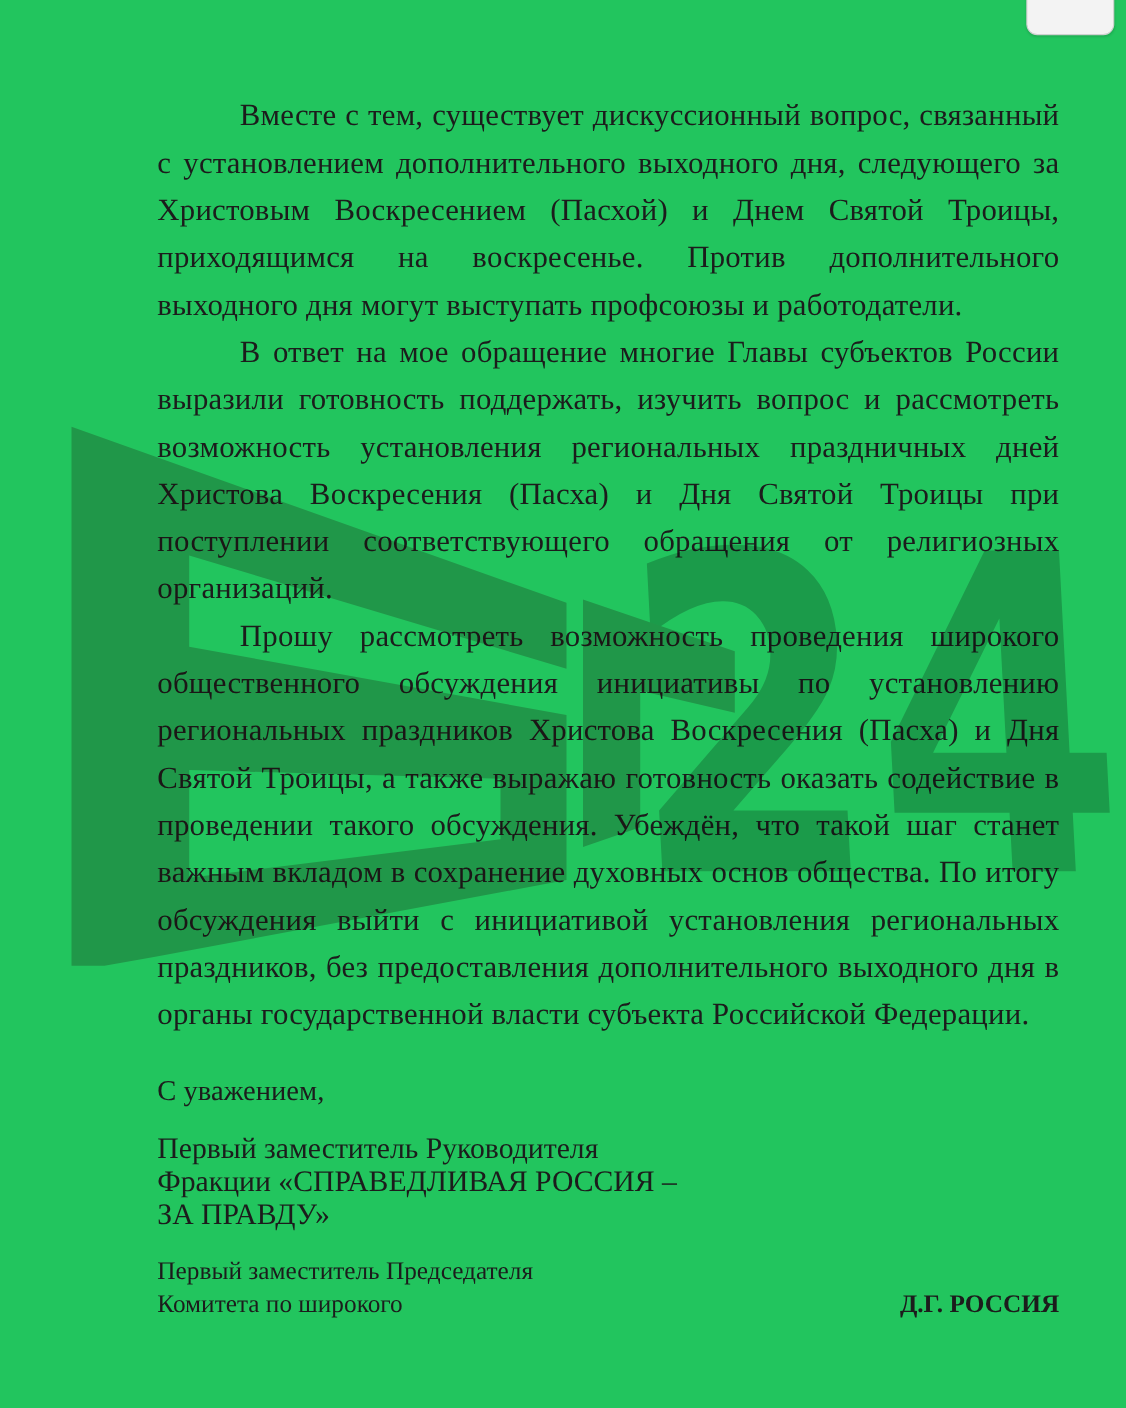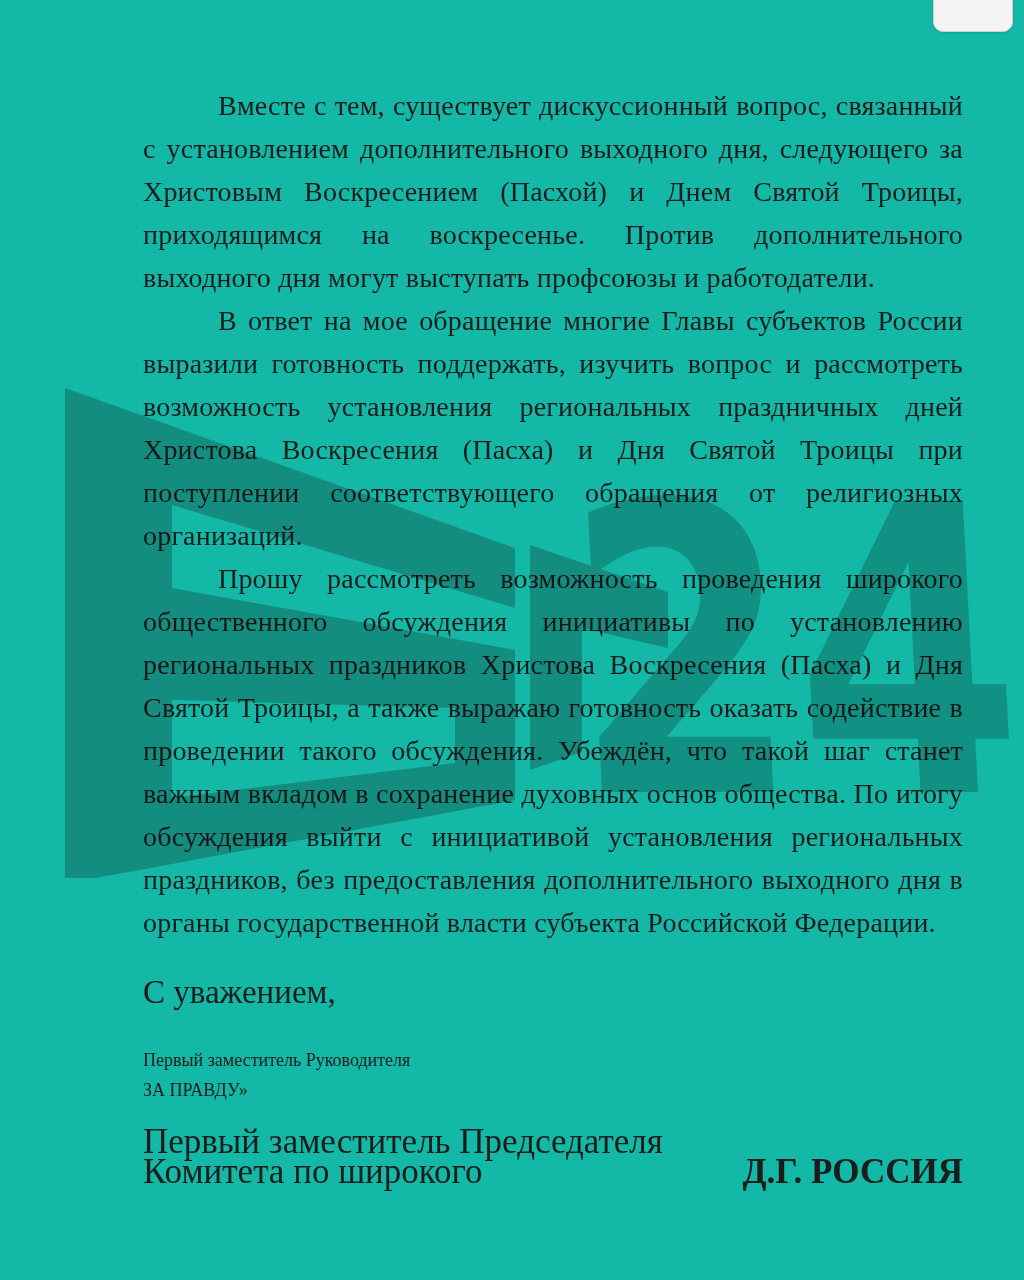--- a/index.html
+++ b/index.html
@@ -1,20 +1,20 @@
 <!DOCTYPE html>
 <html><head>
 <meta charset="utf-8">
 <style>
   html,body { margin:0; padding:0; background:#ffffff; }
   .page {
     position: relative;
     width: 1024px;
     height: 1280px;
-    background: #14b8a6;
+    background: #22c55e;
     overflow: hidden;
     font-family: "Liberation Serif", serif;
     color: #1c1c1c;
   }
   
   .top-button {
     position: absolute;
     left: 933px;
     top: -16px;
     width: 78px;
@@ -35,34 +35,34 @@
   .para {
     margin: 0;
     font-size: 28px;
     line-height: 43px;
     text-align: justify;
     text-indent: 75px;
     letter-spacing: 0.2px;
   }
   .closing {
     margin: 33px 0 0 0;
-    font-size: 33px;
+    font-size: 26px;
     line-height: 30px;
   }
   .sig-block {
-    margin-top: 38px;
-    font-size: 18px;
+    margin-top: 22px;
+    font-size: 27px;
     line-height: 30px;
   }
   .sig-row {
     margin-top: 22px;
     display: flex;
     justify-content: space-between;
     align-items: flex-end;
-    font-size: 35px;
+    font-size: 23px;
     line-height: 30px;
   }
   .sig-name {
     font-weight: bold;
     white-space: nowrap;
   }
   .watermark {
     position: absolute;
     left: 0; top: 0;
     width: 1024px;
@@ -81,20 +81,21 @@
 
   <div class="doc">
     <p class="para">Вместе с тем, существует дискуссионный вопрос, связанный с установлением дополнительного выходного дня, следующего за Христовым Воскресением (Пасхой) и Днем Святой Троицы, приходящимся на воскресенье. Против дополнительного выходного дня могут выступать профсоюзы и работодатели.</p>
     <p class="para">В ответ на мое обращение многие Главы субъектов России выразили готовность поддержать, изучить вопрос и рассмотреть возможность установления региональных праздничных дней Христова Воскресения (Пасха) и Дня Святой Троицы при поступлении соответствующего обращения от религиозных организаций.</p>
     <p class="para">Прошу рассмотреть возможность проведения широкого общественного обсуждения инициативы по установлению региональных праздников Христова Воскресения (Пасха) и Дня Святой Троицы, а также выражаю готовность оказать содействие в проведении такого обсуждения. Убеждён, что такой шаг станет важным вкладом в сохранение духовных основ общества. По итогу обсуждения выйти с инициативой установления региональных праздников, без предоставления дополнительного выходного дня в органы государственной власти субъекта Российской Федерации.</p>
 
     <div class="closing">С уважением,</div>
 
     <div class="sig-block">
       <div>Первый заместитель Руководителя</div>
+      <div>Фракции «СПРАВЕДЛИВАЯ РОССИЯ –</div>
       <div>ЗА ПРАВДУ»</div>
     </div>
 
     <div class="sig-row">
       <div class="sig-left">
         <div>Первый заместитель Председателя</div>
         <div>Комитета по широкого</div>
       </div>
       <div class="sig-name">Д.Г. РОССИЯ</div>
     </div>

